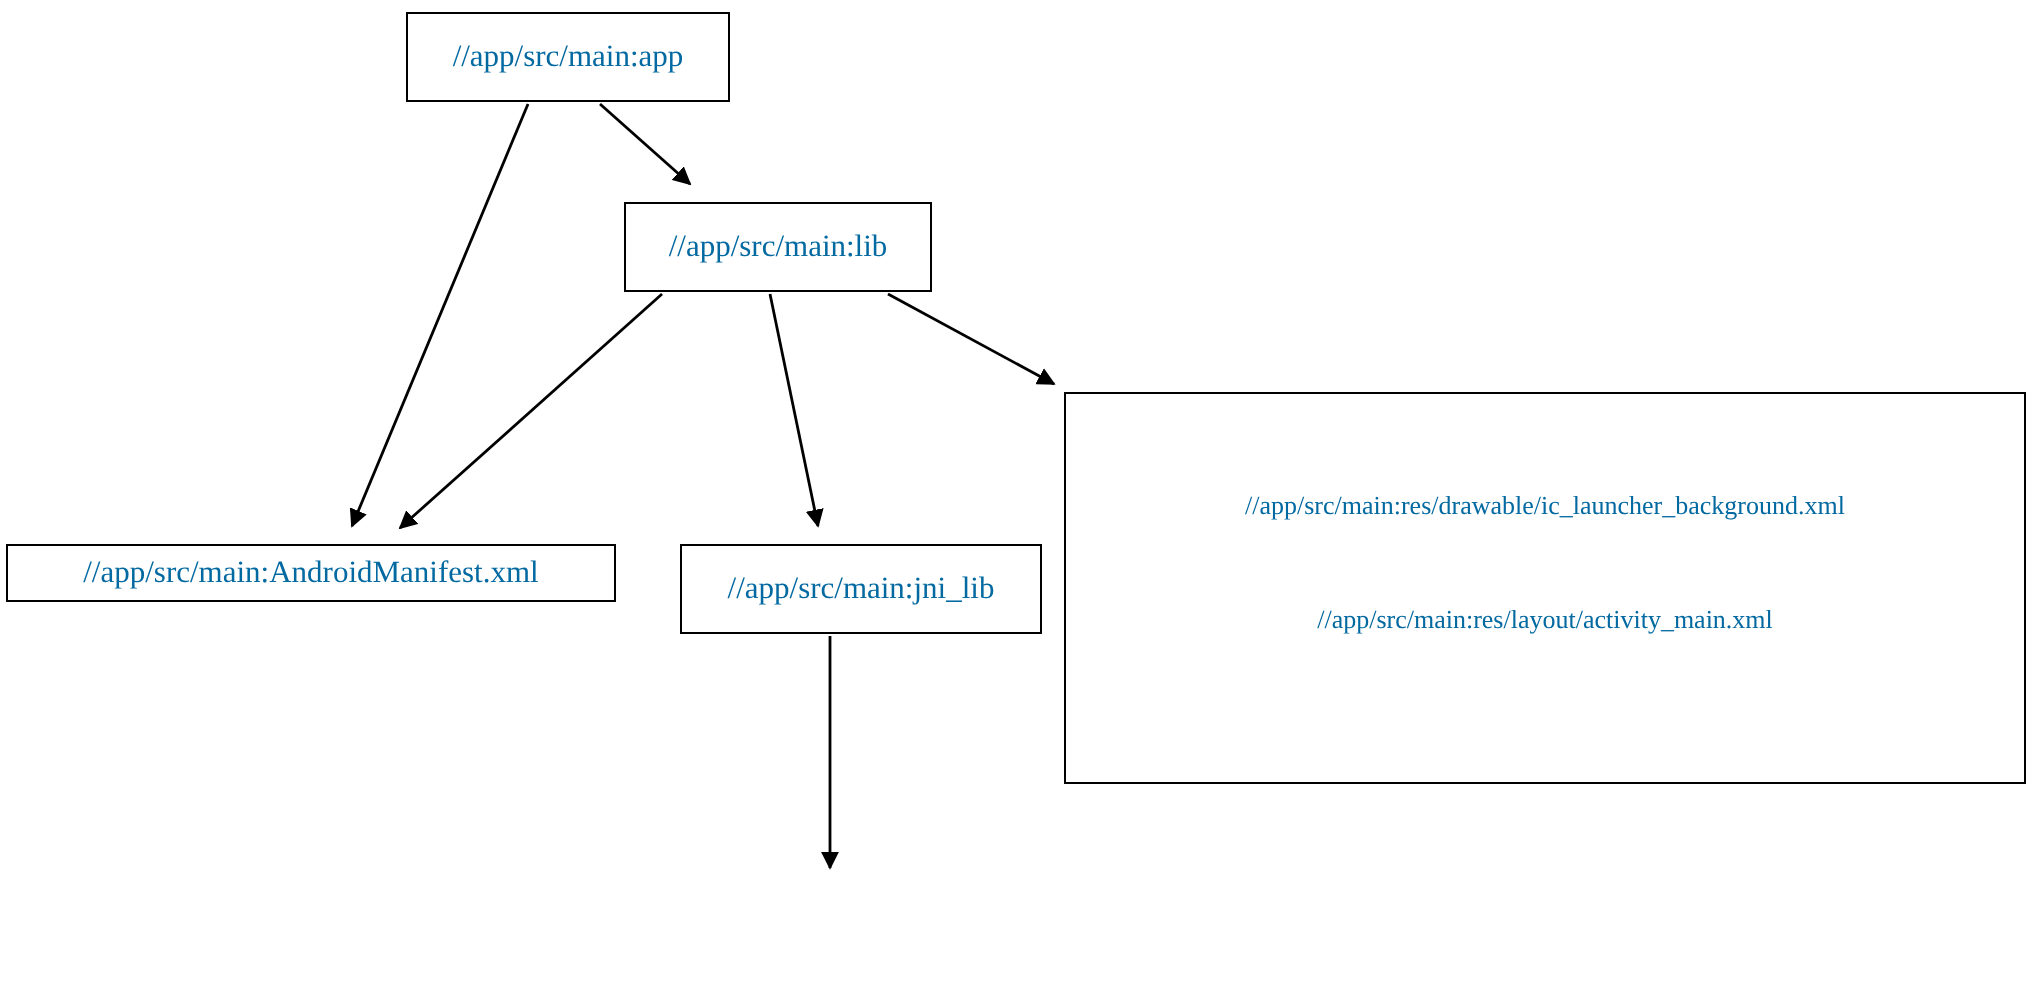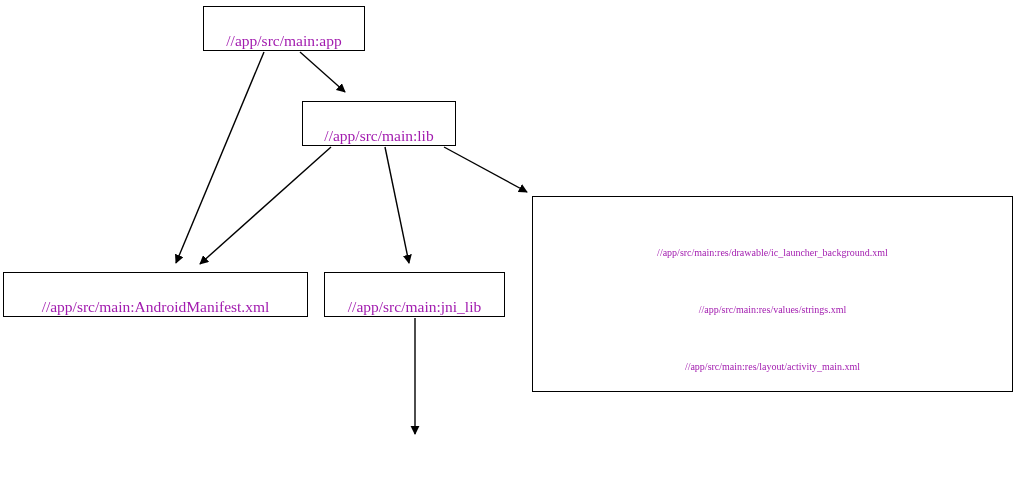--- a/index.html
+++ b/index.html
@@ -22,36 +22,36 @@
     width: 1018px;
     height: 496px;
     pointer-events: none;
   }
   .node {
     position: absolute;
     box-sizing: border-box;
     border: 1px solid #000000;
     background: #ffffff;
     display: flex;
-    align-items: flex-end;
+    align-items: center;
     justify-content: center;
     text-align: center;
-    color: #a21caf;
+    color: #0369a1;
     font-size: 15.5px;
     line-height: 19px;
     white-space: pre;
     z-index: 2;
   }
   .node.multiline {
     display: block;
     padding-top: 8px;
   }
   .node .line {
     display: block;
-    font-size: 10px;
+    font-size: 13px;
     line-height: 19px;
     white-space: pre;
   }
 </style>
 </head>
 <body>
 
 <div id="canvas">
 
   <svg class="edge-layer" viewBox="0 0 1018 496" xmlns="http://www.w3.org/2000/svg">
@@ -83,35 +83,34 @@
 
     <g>
       <path d="M 415 318 L 415 434" stroke="#000000" stroke-width="1.4" fill="none" marker-end="url(#arrow)"></path>
     </g>
   </svg>
 
   <div class="node" style="left:203px; top:6px; width:162px; height:45px;">
     <span>//app/src/main:app</span>
   </div>
 
-  <div class="node" style="left:302px; top:101px; width:154px; height:45px;">
+  <div class="node" style="left:312px; top:101px; width:154px; height:45px;">
     <span>//app/src/main:lib</span>
   </div>
 
-  <div class="node" style="left:3px; top:272px; width:305px; height:45px;">
+  <div class="node" style="left:3px; top:272px; width:305px; height:29px;">
     <span>//app/src/main:AndroidManifest.xml</span>
   </div>
 
-  <div class="node" style="left:324px; top:272px; width:181px; height:45px;">
+  <div class="node" style="left:340px; top:272px; width:181px; height:45px;">
     <span>//app/src/main:jni_lib</span>
   </div>
 
   <div class="node multiline" style="left:532px; top:196px; width:481px; height:196px;">
     <span class="line">//app/src/main:res/drawable/ic_launcher_background.xml</span>
-    <span class="line">//app/src/main:res/values/strings.xml</span>
     <span class="line">//app/src/main:res/layout/activity_main.xml</span>
     
     
     
     
     
   </div>
 
 
 </div>

